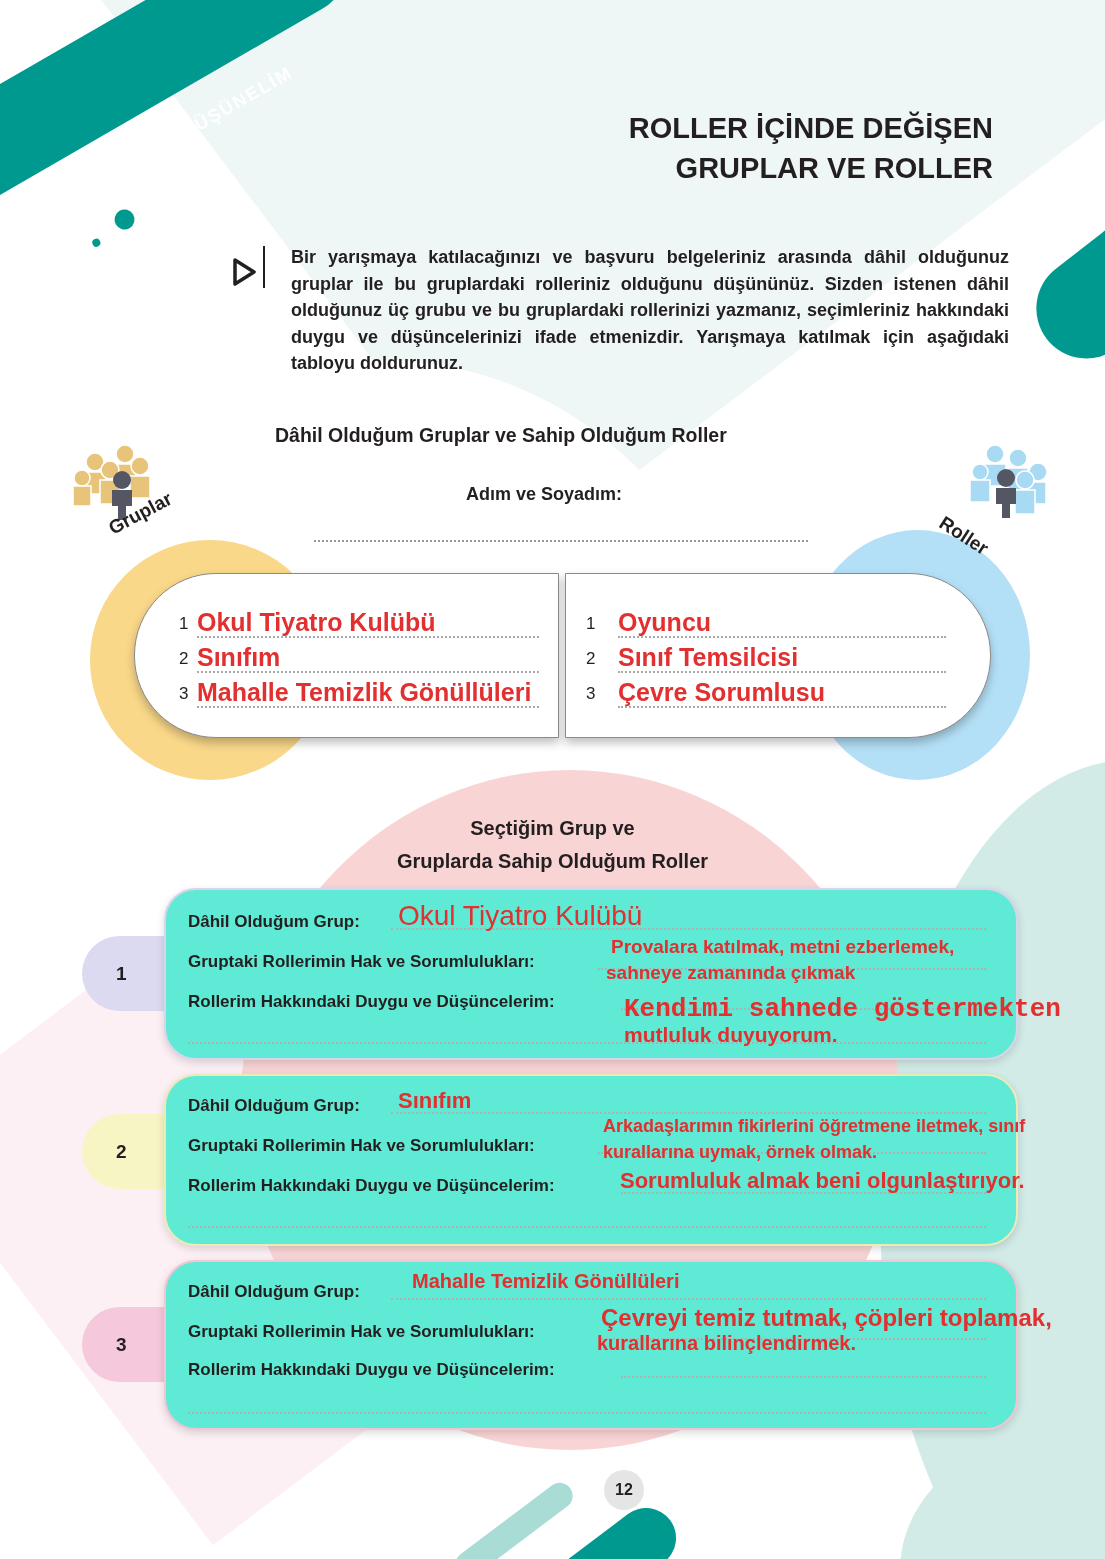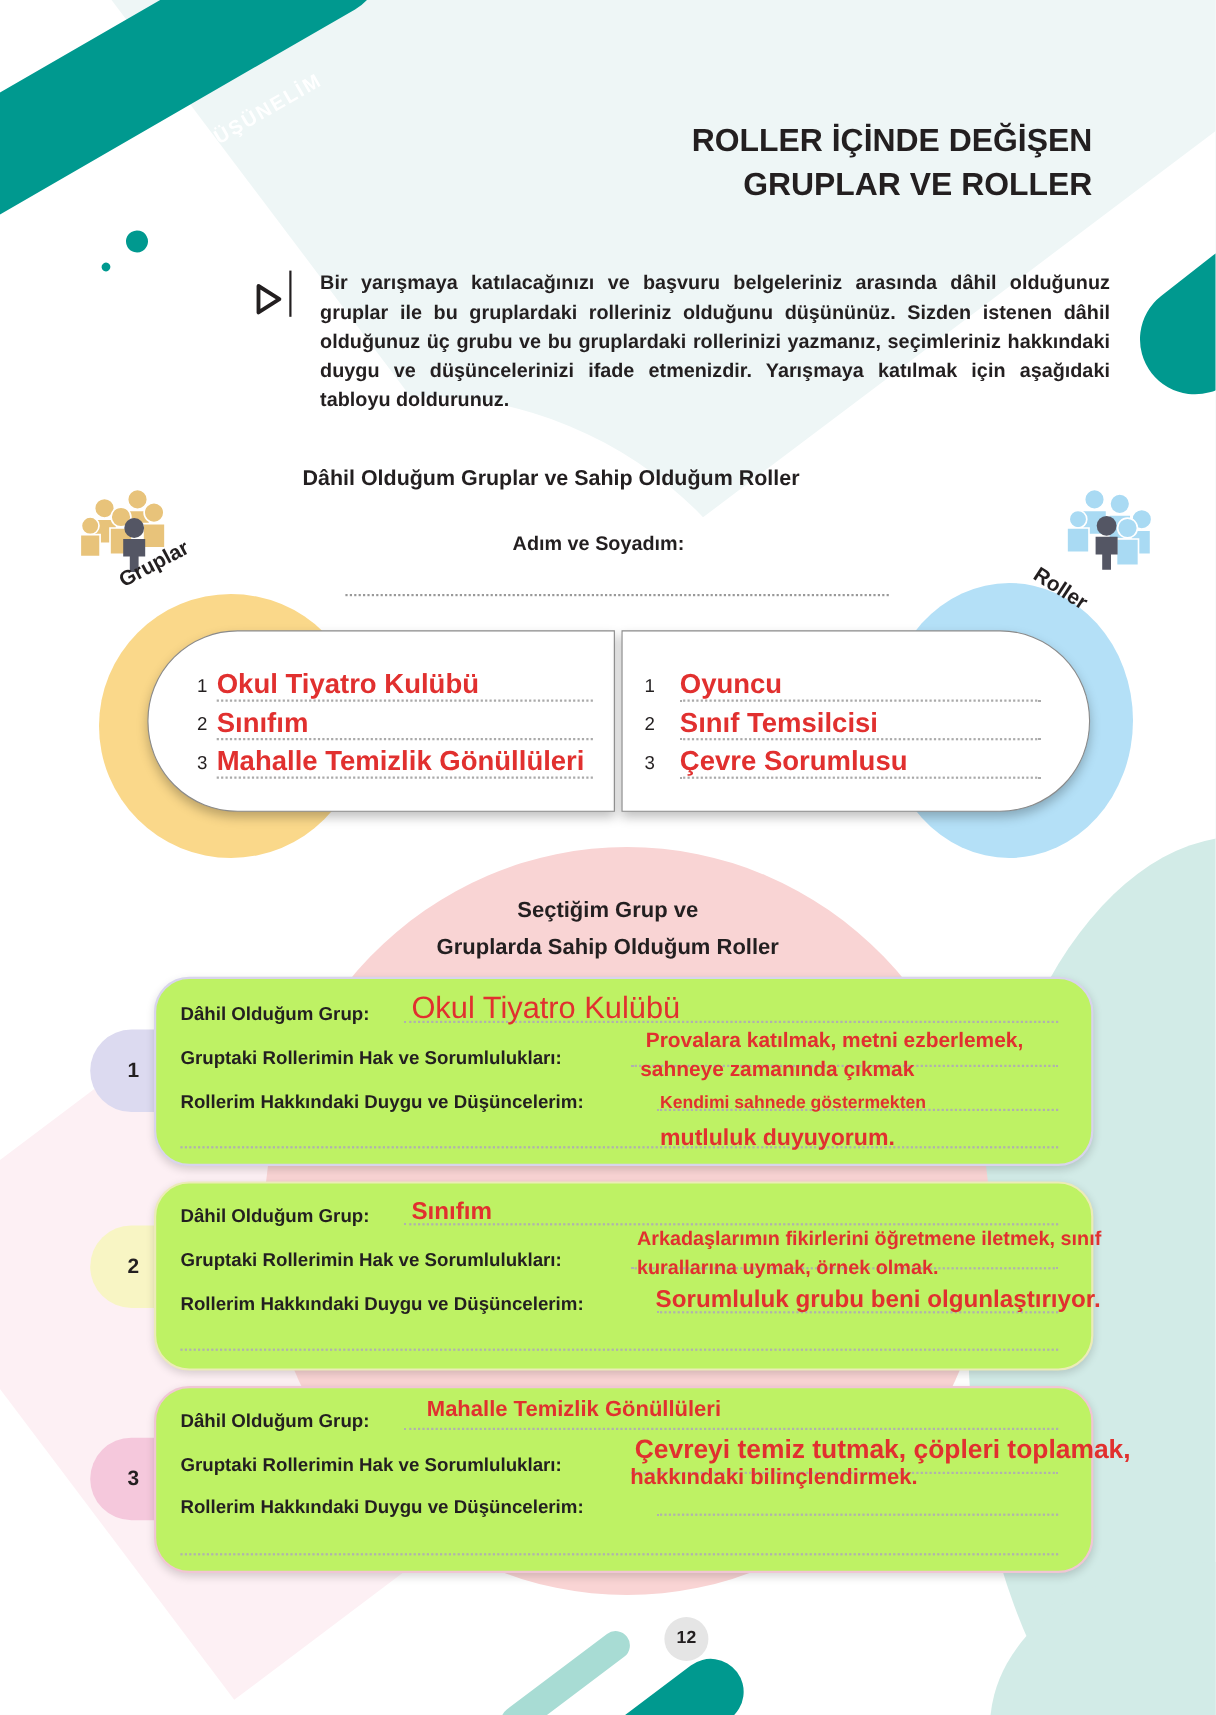--- a/index.html
+++ b/index.html
@@ -38,21 +38,21 @@
   #roles-label { left:947px; top:512px; font-weight:bold; font-size:19px; transform:rotate(33deg); transform-origin:0 0; }
   
   #list-left { left:134px; top:573px; width:423px; height:163px; background:#fff; border:1px solid #8a8a8a; border-right:1px solid #8a8a8a; border-radius:82px 0 0 82px; box-shadow:0 5px 10px rgba(0,0,0,0.25); }
   #list-right { left:565px; top:573px; width:424px; height:163px; background:#fff; border:1px solid #8a8a8a; border-radius:0 82px 82px 0; box-shadow:0 5px 10px rgba(0,0,0,0.25); }
   .list-row { position:absolute; height:34px; display:flex; align-items:flex-end; }
   .list-num { font-size:17px; color:#231f20; width:18px; margin-bottom:4px; }
   .list-val { flex:1; border-bottom:2px dotted #aaa; color:#e1302f; font-weight:bold; font-size:25px; line-height:28px; white-space:nowrap; }
   
   #chosen-title { left:300px; top:812px; width:505px; text-align:center; font-weight:bold; font-size:20px; line-height:33px; }
   
-  .card { position:absolute; left:140px; width:850px; background:#bef264; border-radius:32px; box-shadow:0 3px 8px rgba(0,0,0,0.15); }
+  .card { position:absolute; left:164px; width:850px; background:#5eead4; border-radius:32px; box-shadow:0 3px 8px rgba(0,0,0,0.15); }
   .card-tab { position:absolute; left:82px; width:110px; height:75px; border-radius:38px 0 0 38px; display:flex; align-items:center; padding-left:34px; box-sizing:border-box; font-weight:bold; font-size:19px; }
   .field { position:absolute; left:22px; font-weight:bold; font-size:17px; white-space:nowrap; }
   .dotline { position:absolute; border-bottom:2px dotted #b0b0b0; }
   .ans { position:absolute; color:#e1302f; font-weight:bold; white-space:nowrap; }
   
   #pg-pill-light { left:430px; top:1475px; width:140px; height:26px; background:#a8dcd4; border-radius:13px; transform:rotate(-37deg); transform-origin:100% 50%; }
   #pg-pill { left:470px; top:1490px; width:200px; height:60px; background:#00998f; border-radius:30px; transform:rotate(-37deg); transform-origin:100% 50%; }
   #pg-num { left:604px; top:1470px; width:40px; height:40px; border-radius:50%; background:#e5e5e5; display:flex; align-items:center; justify-content:center; font-weight:bold; font-size:16px; }
 </style>
 </head>
@@ -181,49 +181,49 @@
 <div class="card" style="top:888px; height:168px; border:2px solid #d8d4ec;">
   <div class="field" style="top:22px;">Dâhil Olduğum Grup:</div>
   <div class="dotline" style="left:225px; top:38px; width:595px;"></div>
   <div class="ans" style="left:232px; top:10px; font-size:28px; font-weight:normal;">Okul Tiyatro Kulübü</div>
   <div class="field" style="top:62px;">Gruptaki Rollerimin Hak ve Sorumlulukları:</div>
   <div class="dotline" style="left:432px; top:78px; width:388px;"></div>
   <div class="ans" style="left:445px; top:46px; font-size:19px;">Provalara katılmak, metni ezberlemek,</div>
   <div class="ans" style="left:440px; top:72px; font-size:19px;">sahneye zamanında çıkmak</div>
   <div class="field" style="top:102px;">Rollerim Hakkındaki Duygu ve Düşüncelerim:</div>
   <div class="dotline" style="left:455px; top:118px; width:365px;"></div>
-  <div class="ans" style="left:458px; top:104px; font-size:16px;">Kendimi sahnede göstermekten</div>
+  <div class="ans" style="left:458px; top:104px; font-size:26px;font-family:Liberation Mono, monospace;">Kendimi sahnede göstermekten</div>
   <div class="dotline" style="left:22px; top:152px; width:798px;"></div>
   <div class="ans" style="left:458px; top:133px; font-size:21px;">mutluluk duyuyorum.</div>
 </div>
 
 <div class="card-tab" style="top:1114px; background:#f8f5c4;">2</div>
 <div class="card" style="top:1074px; height:168px; border:2px solid #ecebb8;">
   <div class="field" style="top:20px;">Dâhil Olduğum Grup:</div>
   <div class="dotline" style="left:225px; top:36px; width:595px;"></div>
   <div class="ans" style="left:232px; top:12px; font-size:22px; font-family:'Liberation Sans',sans-serif;">Sınıfım</div>
   <div class="field" style="top:60px;">Gruptaki Rollerimin Hak ve Sorumlulukları:</div>
   <div class="dotline" style="left:432px; top:76px; width:388px;"></div>
   <div class="ans" style="left:437px; top:40px; font-size:18px;">Arkadaşlarımın fikirlerini öğretmene iletmek, sınıf</div>
   <div class="ans" style="left:437px; top:66px; font-size:18px;">kurallarına uymak, örnek olmak.</div>
   <div class="field" style="top:100px;">Rollerim Hakkındaki Duygu ve Düşüncelerim:</div>
   <div class="dotline" style="left:455px; top:116px; width:365px;"></div>
-  <div class="ans" style="left:454px; top:92px; font-size:22px;">Sorumluluk grubu beni olgunlaştırıyor.</div>
+  <div class="ans" style="left:454px; top:92px; font-size:22px;">Sorumluluk almak beni olgunlaştırıyor.</div>
   <div class="dotline" style="left:22px; top:150px; width:798px;"></div>
 </div>
 
 <div class="card-tab" style="top:1307px; background:#f5c8dc;">3</div>
 <div class="card" style="top:1260px; height:166px; border:2px solid #f0c6d4;">
   <div class="field" style="top:20px;">Dâhil Olduğum Grup:</div>
   <div class="dotline" style="left:225px; top:36px; width:595px;"></div>
   <div class="ans" style="left:246px; top:8px; font-size:20px;">Mahalle Temizlik Gönüllüleri</div>
   <div class="field" style="top:60px;">Gruptaki Rollerimin Hak ve Sorumlulukları:</div>
   <div class="dotline" style="left:432px; top:76px; width:388px;"></div>
   <div class="ans" style="left:435px; top:42px; font-size:24px;">Çevreyi temiz tutmak, çöpleri toplamak,</div>
-  <div class="ans" style="left:431px; top:70px; font-size:20px;">hakkındaki bilinçlendirmek.</div>
+  <div class="ans" style="left:431px; top:70px; font-size:20px;">kurallarına bilinçlendirmek.</div>
   <div class="field" style="top:98px;">Rollerim Hakkındaki Duygu ve Düşüncelerim:</div>
   <div class="dotline" style="left:455px; top:114px; width:365px;"></div>
   <div class="dotline" style="left:22px; top:150px; width:798px;"></div>
 </div>
 
 <div class="bg-shape" id="mint-bottom"></div>
 <div class="abs" id="pg-pill-light"></div>
 <div class="abs" id="pg-pill"></div>
 <div class="abs" id="pg-num">12</div>
 

